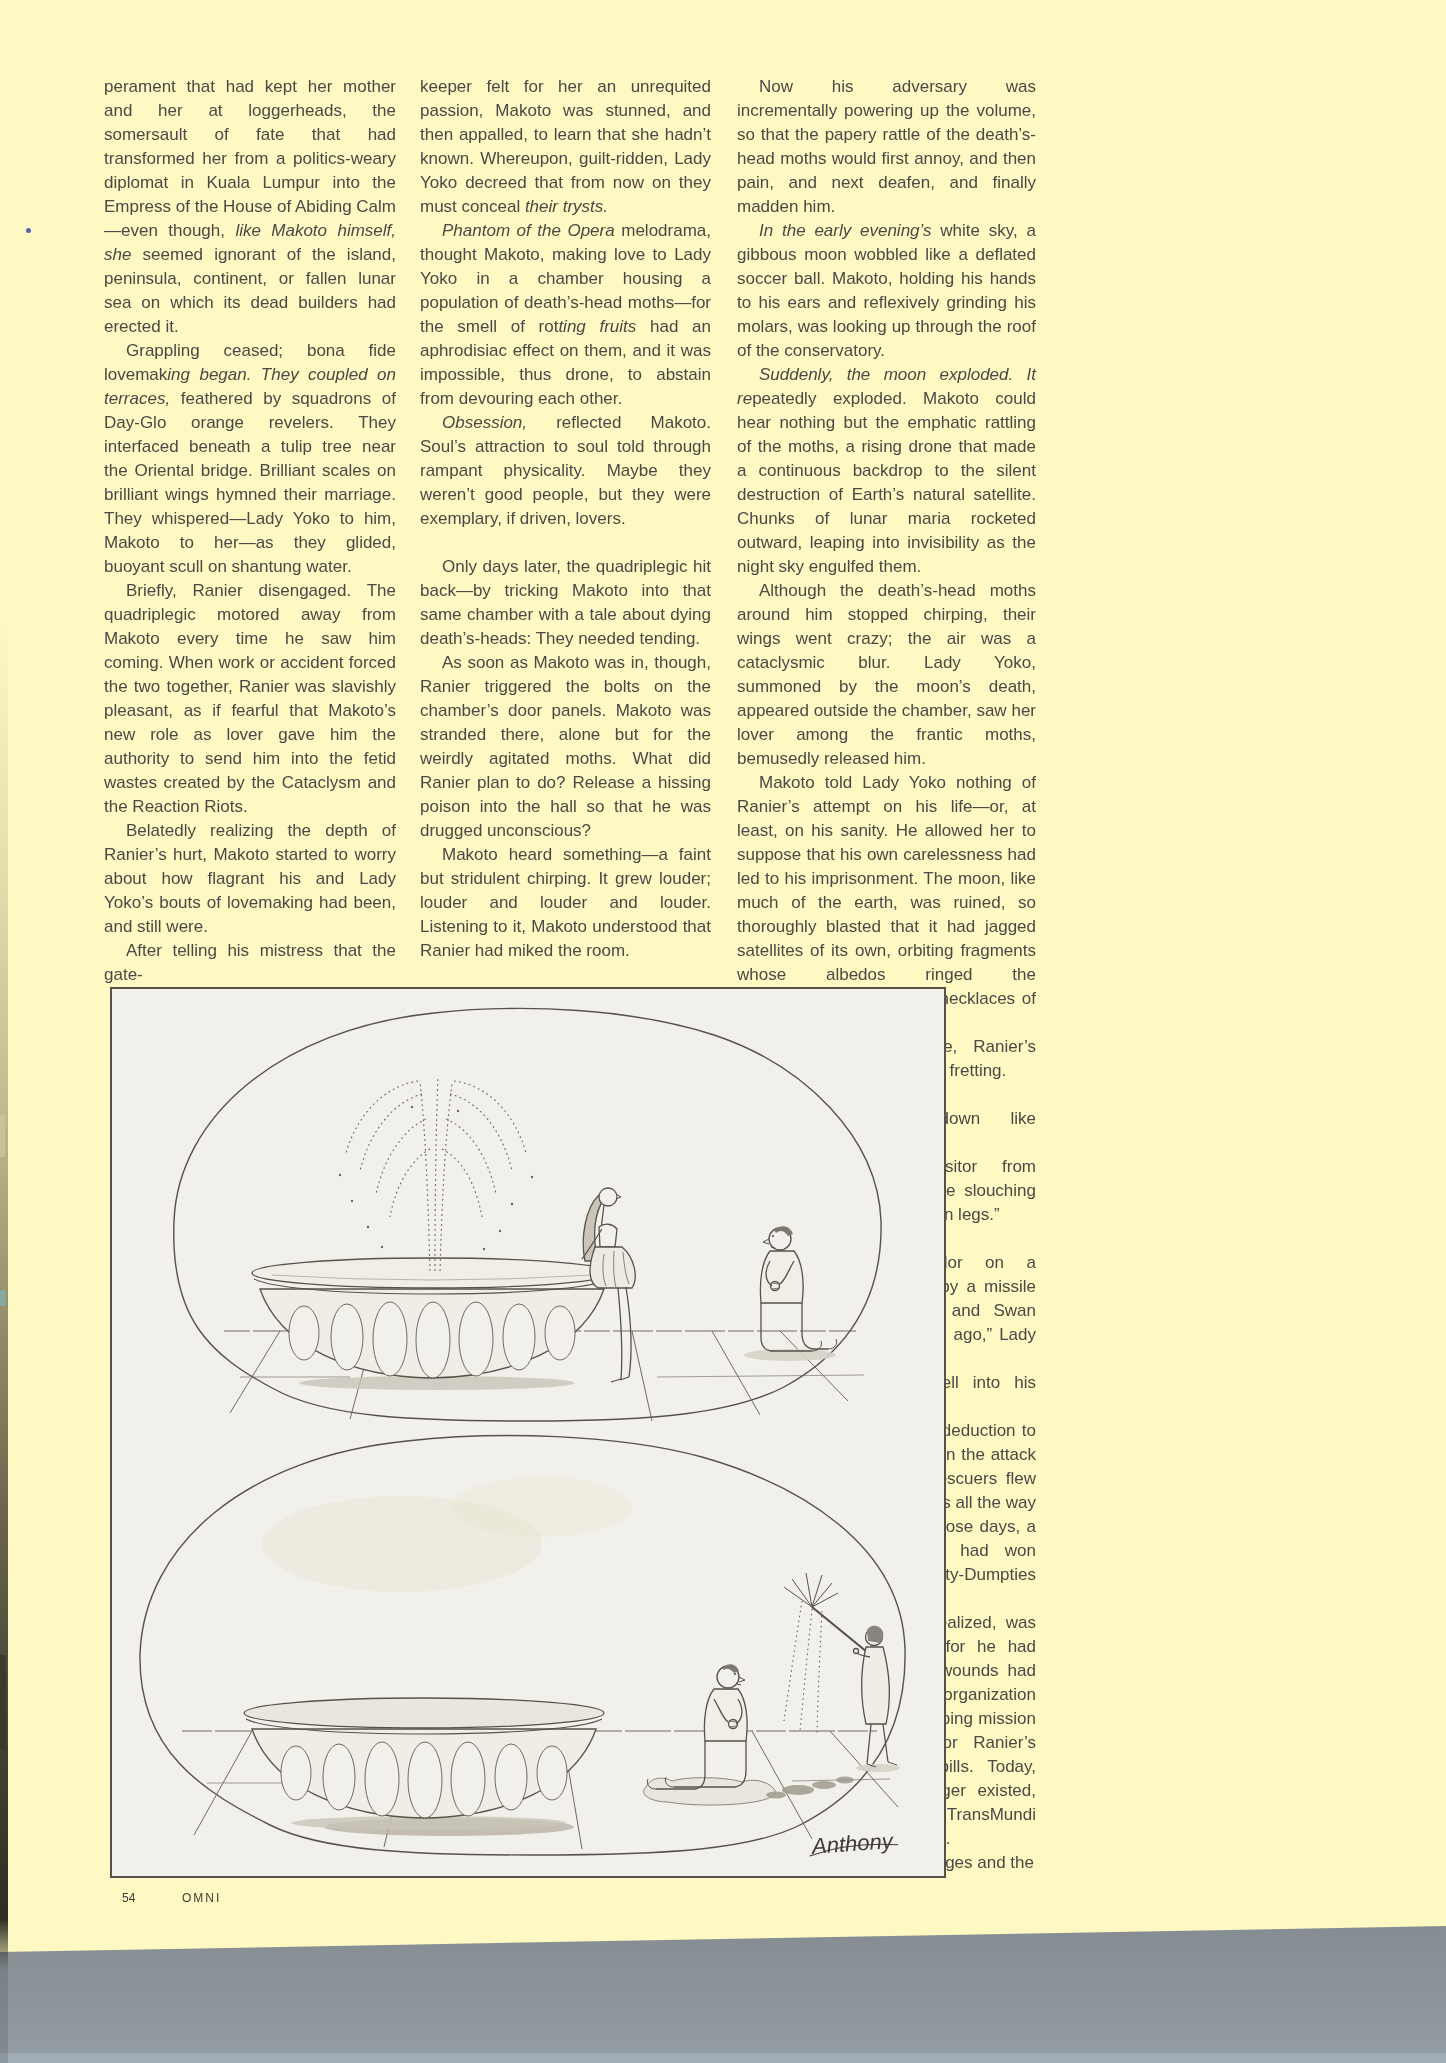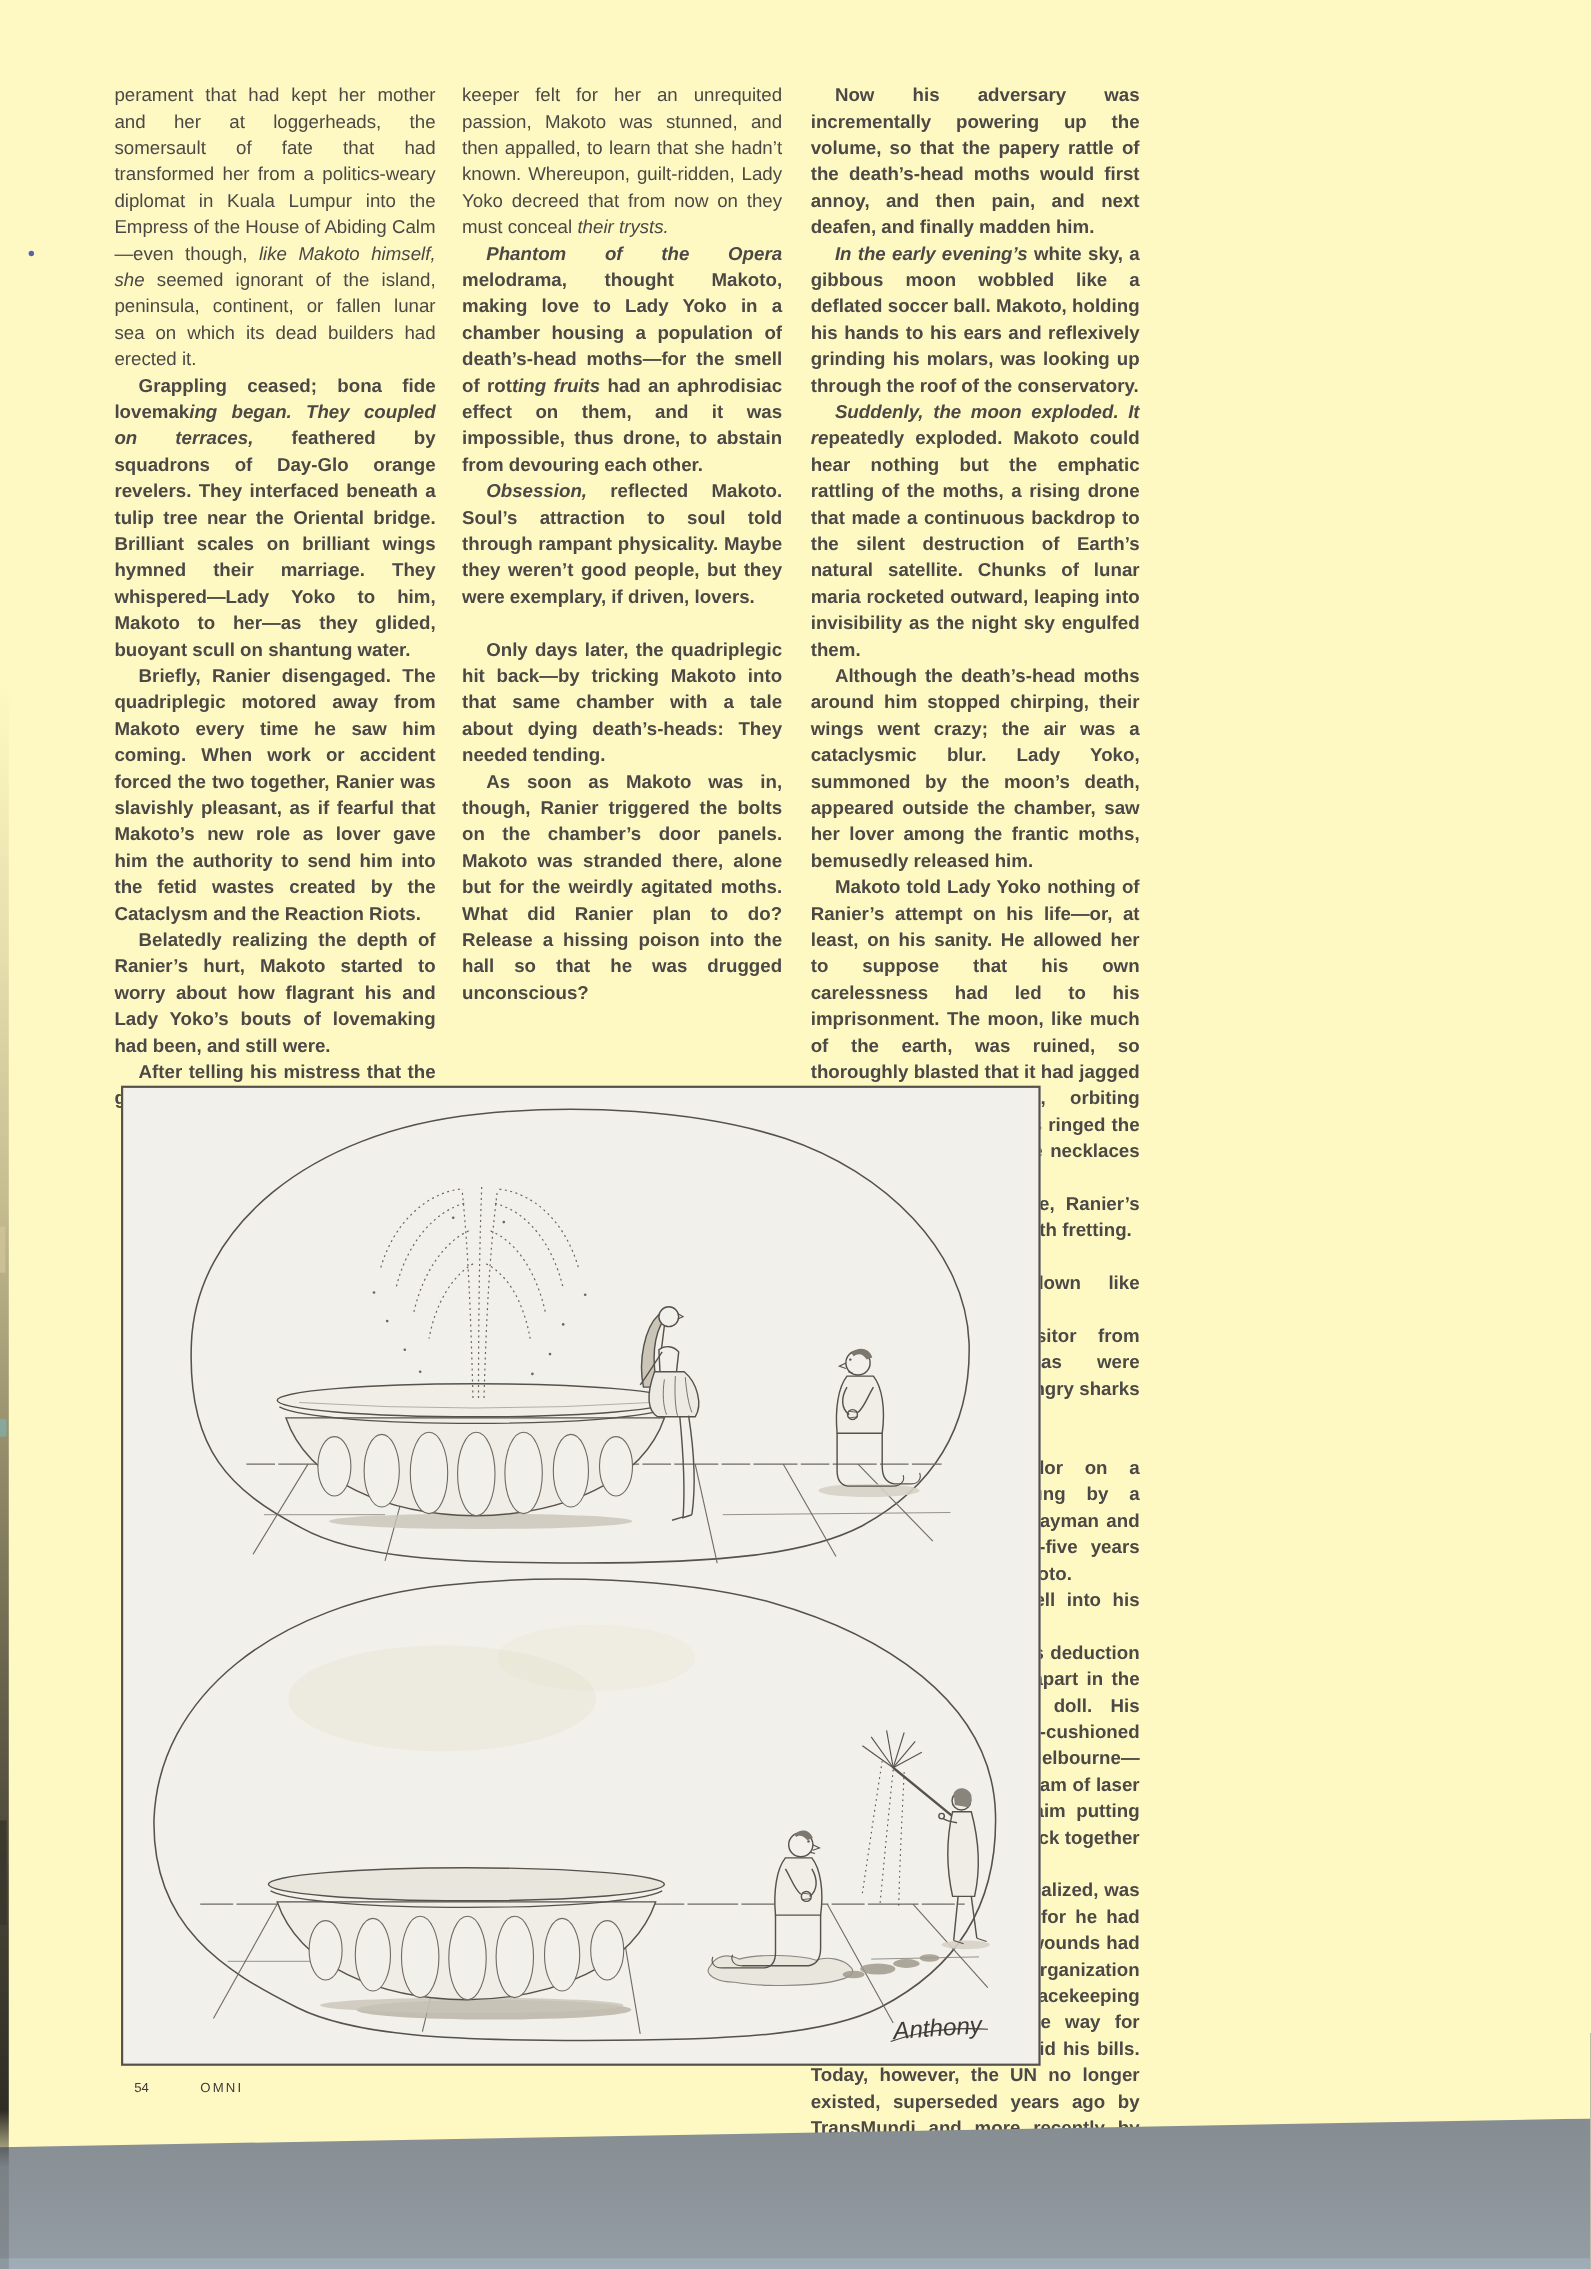--- a/index.html
+++ b/index.html
@@ -8,21 +8,21 @@
     background:#fef9c3; overflow:hidden;
     font-family:"Liberation Sans", sans-serif;
   }
   
   .col {
     position:absolute; top:75px;
     font-size:17px; line-height:24px; color:#4b4845;
     text-align:justify; hyphens:auto; -webkit-hyphens:auto;
   }
   .col p { margin:0; }
-  .col p.indent { text-indent:22px;font-weight:bold; }
+  .col p.indent { text-indent:22px; }
   .col p.gap { margin-top:24px; }
   .col .it { font-style:italic; }
   #col1 { left:104px; width:292px; }
   #col2 { left:420px; width:291px; }
   #col3 { left:737px; width:299px; }
   
   .cartoon-box {
     position:absolute; left:110px; top:987px; width:836px; height:891px;
     border:2px solid #55524c; box-sizing:border-box; background:#f2f0ea;
   }
@@ -74,20 +74,21 @@
       <p class="indent"><span>Briefly, Ranier disengaged. The quadriplegic motored away from Makoto every time he saw him coming. When work or accident forced the two together, Ranier was slavishly pleasant, as if fearful that Makoto’s new role as lover gave him the authority to send him into the fetid wastes created by the Cataclysm and the Reaction Riots.</span></p>
       <p class="indent"><span>Belatedly realizing the depth of Ranier’s hurt, Makoto started to worry about how flagrant his and Lady Yoko’s bouts of lovemaking had been, and still were.</span></p>
       <p class="indent"><span>After telling his mistress that the gate-</span></p>
     </div>
   <div id="col2" class="col">
       <p class=""><span>keeper felt for her an unrequited passion, Makoto was stunned, and then appalled, to learn that she hadn’t known. Whereupon, guilt-ridden, Lady Yoko decreed that from now on they must conceal </span><span class="it">their trysts.</span></p>
       <p class="indent"><span class="it">Phantom of the Opera</span><span> melodrama, thought Makoto, making love to Lady Yoko in a chamber housing a population of death’s-head moths—for the smell of rot</span><span class="it">ting fruits</span><span> had an aphrodisiac effect on them, and it was impossible, thus drone, to abstain from devouring each other.</span></p>
       <p class="indent"><span class="it">Obsession,</span><span> reflected Makoto. Soul’s attraction to soul told through rampant physicality. Maybe they weren’t good people, but they were exemplary, if driven, lovers.</span></p>
       <p class="indent gap"><span>Only days later, the quadriplegic hit back—by tricking Makoto into that same chamber with a tale about dying death’s-heads: They needed tending.</span></p>
       <p class="indent"><span>As soon as Makoto was in, though, Ranier triggered the bolts on the chamber’s door panels. Makoto was stranded there, alone but for the weirdly agitated moths. What did Ranier plan to do? Release a hissing poison into the hall so that he was drugged unconscious?</span></p>
+      <p class="indent"><span>Makoto heard something—a faint but stridulent chirping. It grew louder; louder and louder and louder. Listening to it, Makoto understood that Ranier had miked the room.</span></p>
     </div>
   <div id="col3" class="col">
       <p class="indent"><span>Now his adversary was incrementally powering up the volume, so that the papery rattle of the death’s-head moths would first annoy, and then pain, and next deafen, and finally madden him.</span></p>
       <p class="indent"><span class="it">In the early evening’s</span><span> white sky, a gibbous moon wobbled like a deflated soccer ball. Makoto, holding his hands to his ears and reflexively grinding his molars, was looking up through the roof of the conservatory.</span></p>
       <p class="indent"><span class="it">Suddenly, the moon exploded. It re</span><span>peatedly exploded. Makoto could hear nothing but the emphatic rattling of the moths, a rising drone that made a continuous backdrop to the silent destruction of Earth’s natural satellite. Chunks of lunar maria rocketed outward, leaping into invisibility as the night sky engulfed them.</span></p>
       <p class="indent"><span>Although the death’s-head moths around him stopped chirping, their wings went crazy; the air was a cataclysmic blur. Lady Yoko, summoned by the moon’s death, appeared outside the chamber, saw her lover among the frantic moths, bemusedly released him.</span></p>
       <p class="indent"><span>Makoto told Lady Yoko nothing of Ranier’s attempt on his life—or, at least, on his sanity. He allowed her to suppose that his own carelessness had led to his imprisonment. The moon, like much of the earth, was ruined, so thoroughly blasted that it had jagged satellites of its own, orbiting fragments whose albedos ringed the mastectomized moon like necklaces of chipped pearl.</span></p>
       <p class="indent"><span>Given that catastrophe, Ranier’s attack hardly seemed worth fretting.</span></p>
       <p class="indent"><span>The weather changed.</span></p>
       <p class="indent"><span>Rains thrummed down like dissolving pebbles.</span></p>

